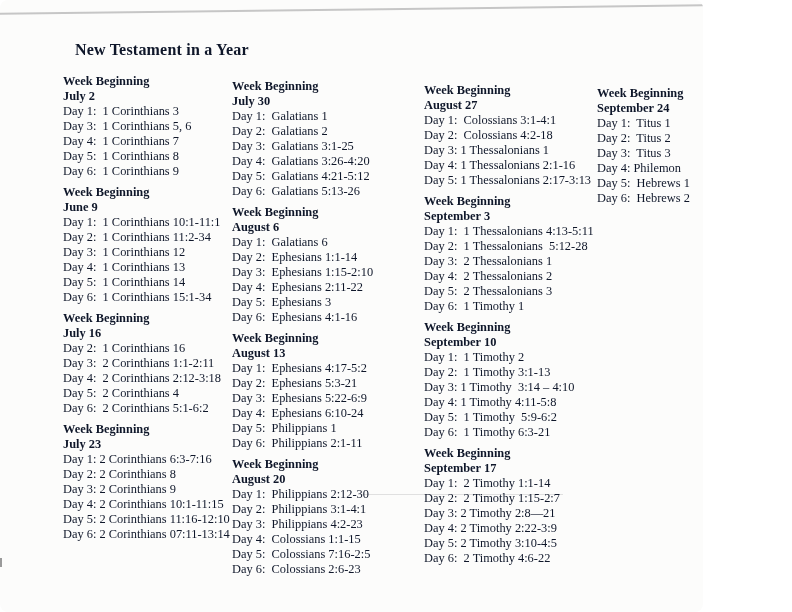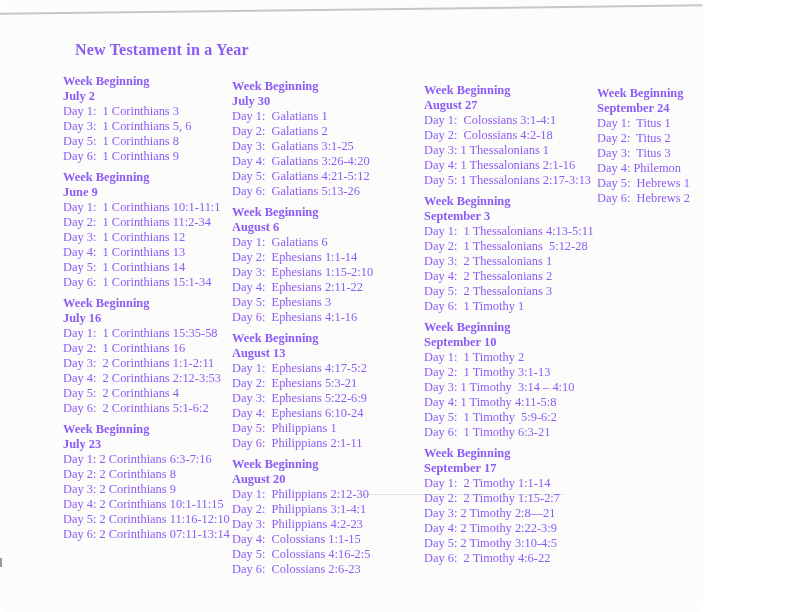--- a/index.html
+++ b/index.html
@@ -4,21 +4,21 @@
 <style>
   html, body { margin: 0; padding: 0; }
   body { background: #ffffff; }
   .page {
     position: relative;
     width: 703px;
     height: 612px;
     background: #fcfcfb;
     overflow: hidden;
     font-family: "Liberation Serif", "DejaVu Serif", serif;
-    color: #8b5cf6;
+    color: #0f172a;
     border-radius: 8px;
   }
   .scan-top-line {
     position: absolute;
     left: -8px; top: 8px;
     width: 812px; height: 1.5px;
     background: #c6c6c6;
     transform: rotate(-0.7deg);
   }
   .scan-streak {
@@ -63,40 +63,40 @@
   <div class="scan-tick"></div>
 
   <div class="title">New Testament in a Year</div>
 
   <div class="col col0">
       <section class="block">
         <div class="hdr">Week Beginning</div>
         <div class="hdr">July 2</div>
         <div class="day">Day 1:  1 Corinthians 3</div>
         <div class="day">Day 3:  1 Corinthians 5, 6</div>
+        <div class="day">Day 4:  1 Corinthians 7</div>
         <div class="day">Day 5:  1 Corinthians 8</div>
         <div class="day">Day 6:  1 Corinthians 9</div>
       </section>
       <section class="block">
         <div class="hdr">Week Beginning</div>
         <div class="hdr">June 9</div>
         <div class="day">Day 1:  1 Corinthians 10:1-11:1</div>
         <div class="day">Day 2:  1 Corinthians 11:2-34</div>
         <div class="day">Day 3:  1 Corinthians 12</div>
         <div class="day">Day 4:  1 Corinthians 13</div>
         <div class="day">Day 5:  1 Corinthians 14</div>
         <div class="day">Day 6:  1 Corinthians 15:1-34</div>
       </section>
       <section class="block">
         <div class="hdr">Week Beginning</div>
         <div class="hdr">July 16</div>
-        <div class="day">Day 1:  1 Corinthians 15:35-58</div>
         <div class="day">Day 2:  1 Corinthians 16</div>
         <div class="day">Day 3:  2 Corinthians 1:1-2:11</div>
-        <div class="day">Day 4:  2 Corinthians 2:12-3:53</div>
+        <div class="day">Day 4:  2 Corinthians 2:12-3:18</div>
         <div class="day">Day 5:  2 Corinthians 4</div>
         <div class="day">Day 6:  2 Corinthians 5:1-6:2</div>
       </section>
       <section class="block">
         <div class="hdr">Week Beginning</div>
         <div class="hdr">July 23</div>
         <div class="day">Day 1: 2 Corinthians 6:3-7:16</div>
         <div class="day">Day 2: 2 Corinthians 8</div>
         <div class="day">Day 3: 2 Corinthians 9</div>
         <div class="day">Day 4: 2 Corinthians 10:1-11:15</div>
@@ -135,21 +135,21 @@
         <div class="day">Day 5:  Philippians 1</div>
         <div class="day">Day 6:  Philippians 2:1-11</div>
       </section>
       <section class="block">
         <div class="hdr">Week Beginning</div>
         <div class="hdr">August 20</div>
         <div class="day">Day 1:  Philippians 2:12-30</div>
         <div class="day">Day 2:  Philippians 3:1-4:1</div>
         <div class="day">Day 3:  Philippians 4:2-23</div>
         <div class="day">Day 4:  Colossians 1:1-15</div>
-        <div class="day">Day 5:  Colossians 4:16-2:5</div>
+        <div class="day">Day 5:  Colossians 7:16-2:5</div>
         <div class="day">Day 6:  Colossians 2:6-23</div>
       </section>
     </div>
   <div class="col col2">
       <section class="block">
         <div class="hdr">Week Beginning</div>
         <div class="hdr">August 27</div>
         <div class="day">Day 1:  Colossians 3:1-4:1</div>
         <div class="day">Day 2:  Colossians 4:2-18</div>
         <div class="day">Day 3: 1 Thessalonians 1</div>

